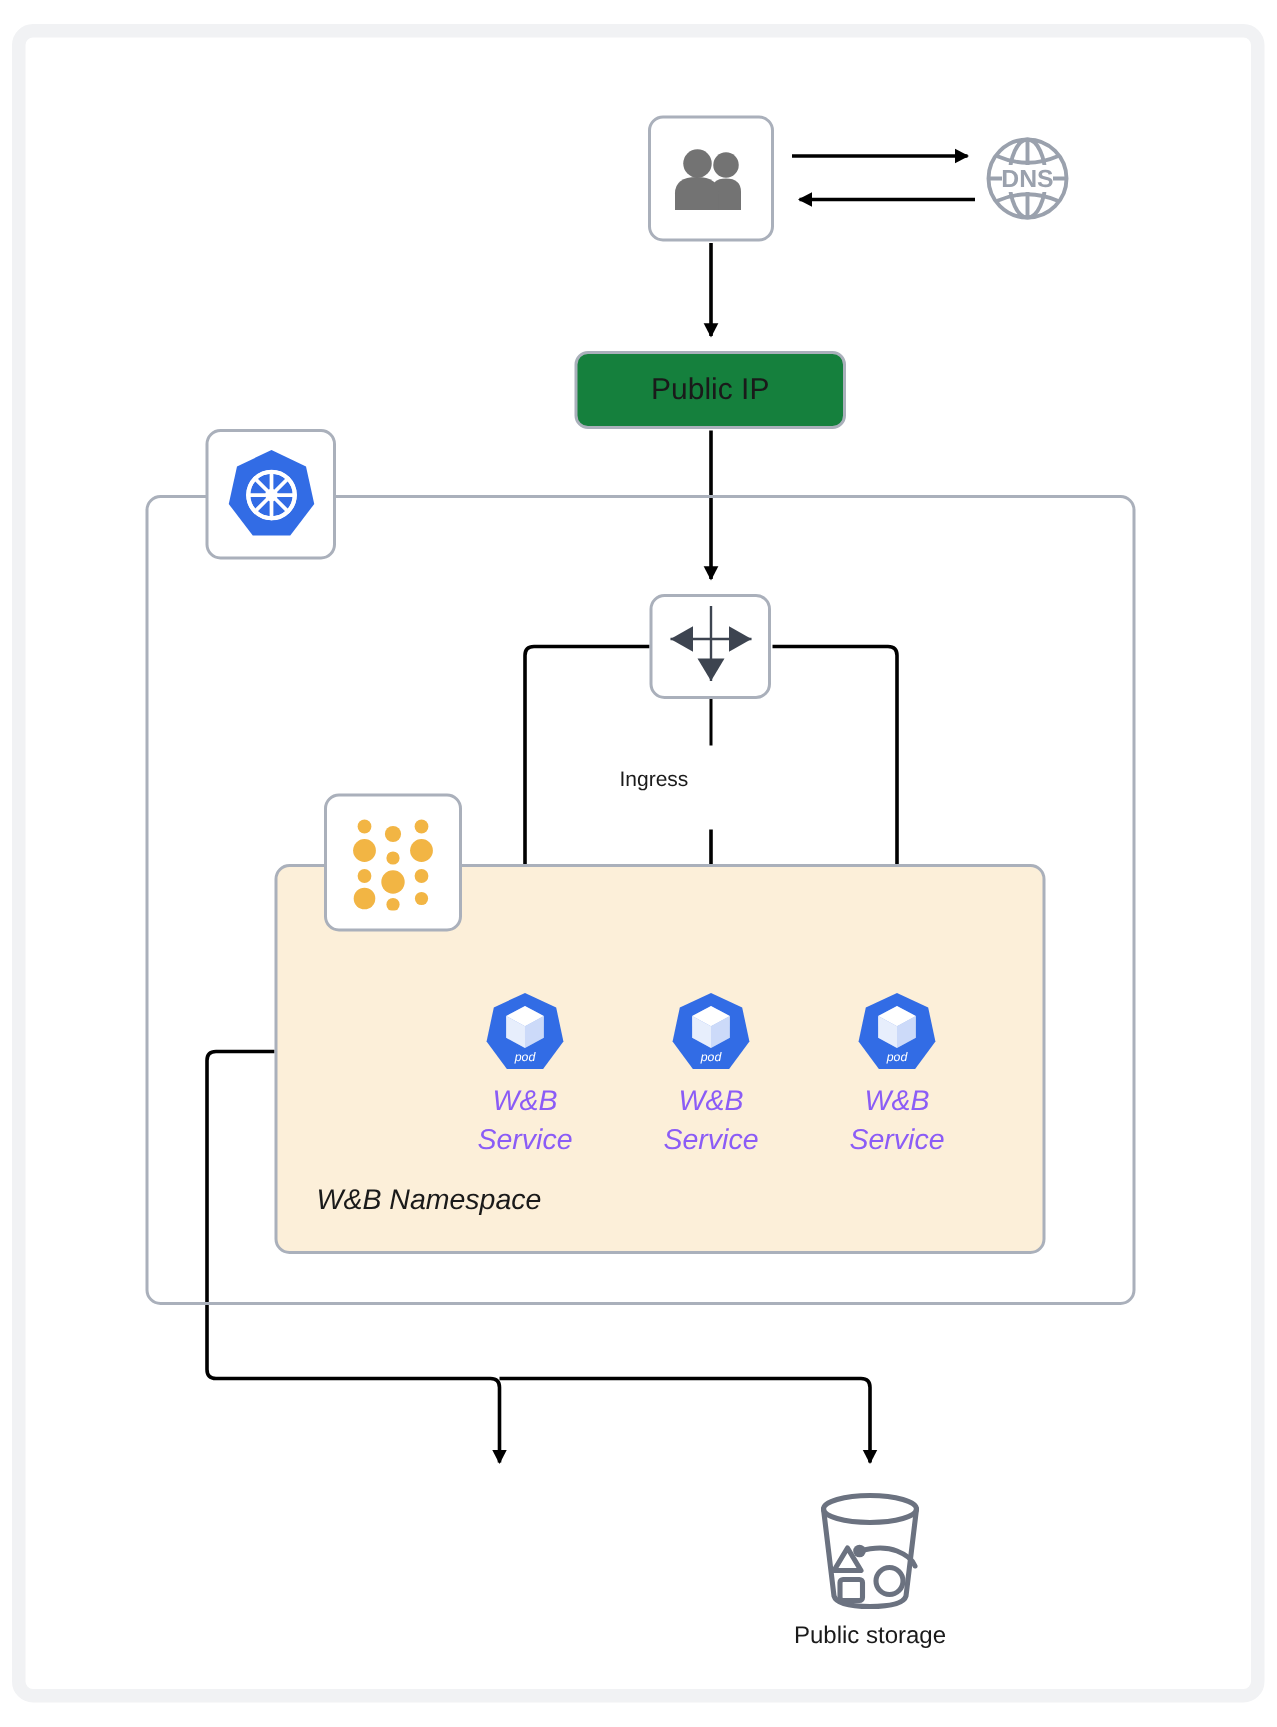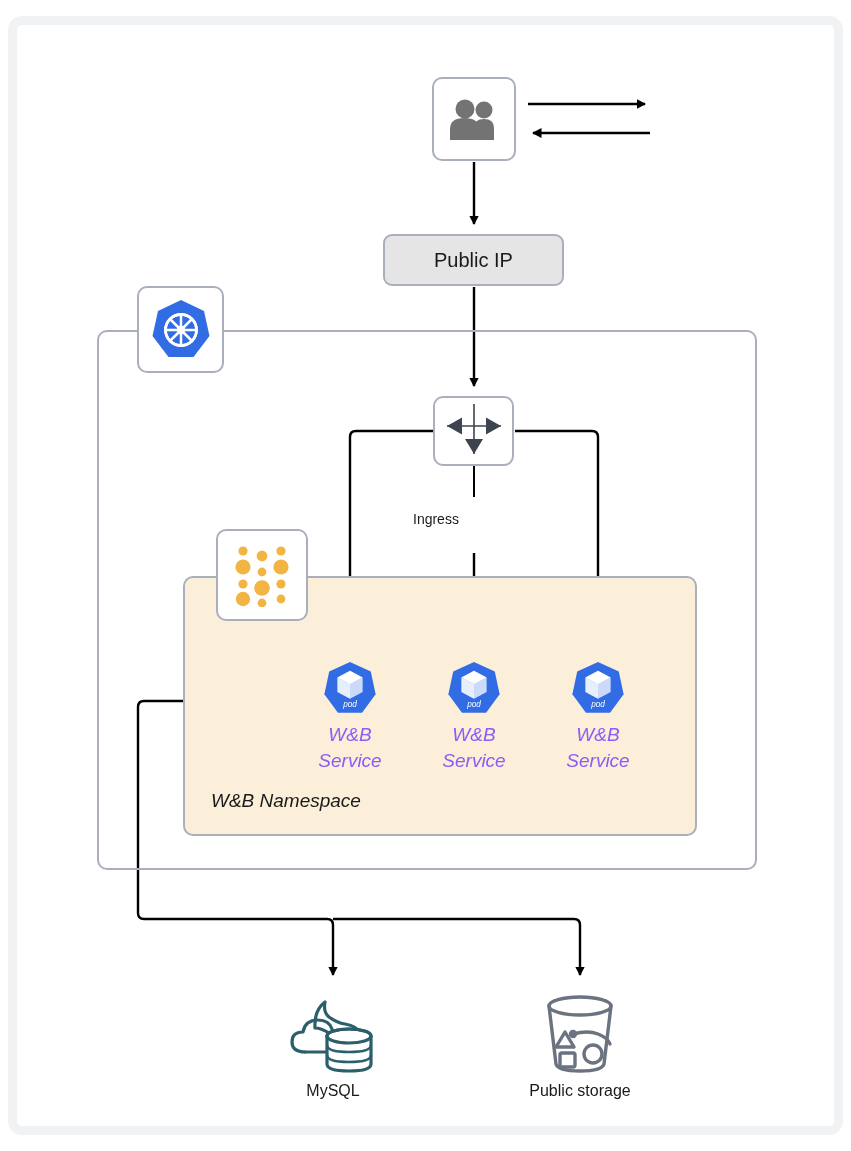--- a/index.html
+++ b/index.html
@@ -26,21 +26,21 @@
   
   #k8s-badge{left:137px;top:286px;width:87px;height:87px;z-index:5;}
   
   #ns-badge{left:216px;top:529px;width:92px;height:92px;z-index:5;}
 
   .tile-inner{position:absolute;left:0;top:0;width:100%;height:100%;display:flex;align-items:center;justify-content:center;}
 
   
   #public-ip{
     position:absolute;left:383px;top:234px;width:181px;height:52px;
-    border:2px solid #aab0bb;border-radius:9px;background:#e5e5e5;
+    border:2px solid #aab0bb;border-radius:9px;background:#15803d;
     display:flex;align-items:center;justify-content:center;box-sizing:border-box;
   }
   #public-ip .label{font-size:20px;color:#1a1a1a;}
 
   
   #cluster-box{
     position:absolute;left:97px;top:330px;width:660px;height:540px;
     border:2px solid #aab0bb;border-radius:10px;background:transparent;box-sizing:border-box;
   }
 
@@ -115,20 +115,34 @@
     <div class="tile-inner">
       <svg width="56" height="42" viewBox="0 0 56 42" aria-hidden="true">
         <circle cx="19" cy="11" r="9.5" fill="#737373"></circle>
         <circle cx="38" cy="12" r="8.5" fill="#737373"></circle>
         <path d="M28 42 L28 30 Q28 21 38 21 Q48 21 48 30 L48 42 z" fill="#737373"></path>
         <path d="M4 42 L4 31 Q4 20 18.5 20 Q33 20 33 31 L33 42 z" fill="#737373"></path>
       </svg>
     </div>
   </div>
 
+  <div id="dns-node">
+    <svg width="60" height="66" viewBox="0 0 60 66" aria-hidden="true">
+      <g stroke="#9aa1ad" stroke-width="2.6" fill="none">
+        <circle cx="30" cy="33" r="26"></circle>
+        <ellipse cx="30" cy="33" rx="12" ry="26"></ellipse>
+        <line x1="4" y1="33" x2="56" y2="33"></line>
+        <path d="M9.5 18 Q30 27 50.5 18"></path>
+        <path d="M9.5 48 Q30 39 50.5 48"></path>
+        <line x1="30" y1="7" x2="30" y2="59"></line>
+      </g>
+      <rect x="13" y="24" width="34" height="18" fill="#ffffff"></rect>
+      <text x="30" y="38.5" text-anchor="middle" font-family="Liberation Sans, sans-serif" font-size="16.5" font-weight="bold" fill="#9aa1ad">DNS</text>
+    </svg>
+  </div>
 
   <div id="public-ip">
     <span class="label">Public IP</span>
   </div>
 
   <div id="cluster-box"></div>
 
   <div class="tile" id="k8s-badge">
     <div class="tile-inner">
       <svg width="66" height="66" viewBox="0 0 66 66" aria-hidden="true">
@@ -233,39 +247,20 @@
         <polygon points="43,18 43,33 30,40 30,25" fill="#ffffff" opacity="0.62"></polygon>
       </g>
       <text x="30" y="49" text-anchor="middle" font-family="Liberation Sans, sans-serif" font-size="8.5" fill="#ffffff">pod</text>
     </svg>
     <div class="pod-label">
       <div>W&amp;B</div>
       <div>Service</div>
     </div>
   </div>
 
-  <div class="store" id="store-mysql">
-    <svg class="store-glyph" width="96" height="86" viewBox="0 0 96 86" aria-hidden="true">
-      <g fill="none" stroke="#2b5f6b" stroke-width="3.2" stroke-linejoin="round" stroke-linecap="round">
-        <path d="M20 62 Q7 62 7 52 Q7 42 18 42 Q20 30 33 30 Q44 30 47 39"></path>
-        <path d="M20 62 L47 62"></path>
-        <path d="M30 38 Q29 20 40 12 Q38 22 44 27 Q52 33 60 34 Q72 36 78 45 Q70 41 64 43 Q73 49 74 58 Q66 50 58 49 Q49 48 44 43 Q36 38 30 38 Z"></path>
-      </g>
-      <g fill="#ffffff" stroke="#2b5f6b" stroke-width="3.2">
-        <ellipse cx="64" cy="46" rx="22" ry="7"></ellipse>
-        <path d="M42 46 L42 74 Q42 81 64 81 Q86 81 86 74 L86 46"></path>
-      </g>
-      <g fill="none" stroke="#2b5f6b" stroke-width="2.6">
-        <path d="M42 55 Q42 62 64 62 Q86 62 86 55"></path>
-        <path d="M42 65 Q42 72 64 72 Q86 72 86 65"></path>
-      </g>
-      <ellipse cx="64" cy="46" rx="22" ry="7" fill="none" stroke="#2b5f6b" stroke-width="3.2"></ellipse>
-    </svg>
-    <div class="store-label">MySQL</div>
-  </div>
 
   <div class="store" id="store-object">
     <svg class="store-glyph" width="96" height="86" viewBox="0 0 96 86" aria-hidden="true">
       <g fill="none" stroke="#6b7280" stroke-width="3.4" stroke-linejoin="round" stroke-linecap="round">
         <ellipse cx="48" cy="16" rx="31" ry="9"></ellipse>
         <path d="M17 16 L24 74 Q26 81 48 81 Q70 81 72 74 L79 16"></path>
         <path d="M41 44 Q56 40 66 44 Q76 48 78 54"></path>
         <circle cx="41" cy="44" r="4.2" fill="#6b7280" stroke="none"></circle>
         <polygon points="33,42 42,57 24,57"></polygon>
         <rect x="28" y="63" width="15" height="14" rx="2"></rect>

